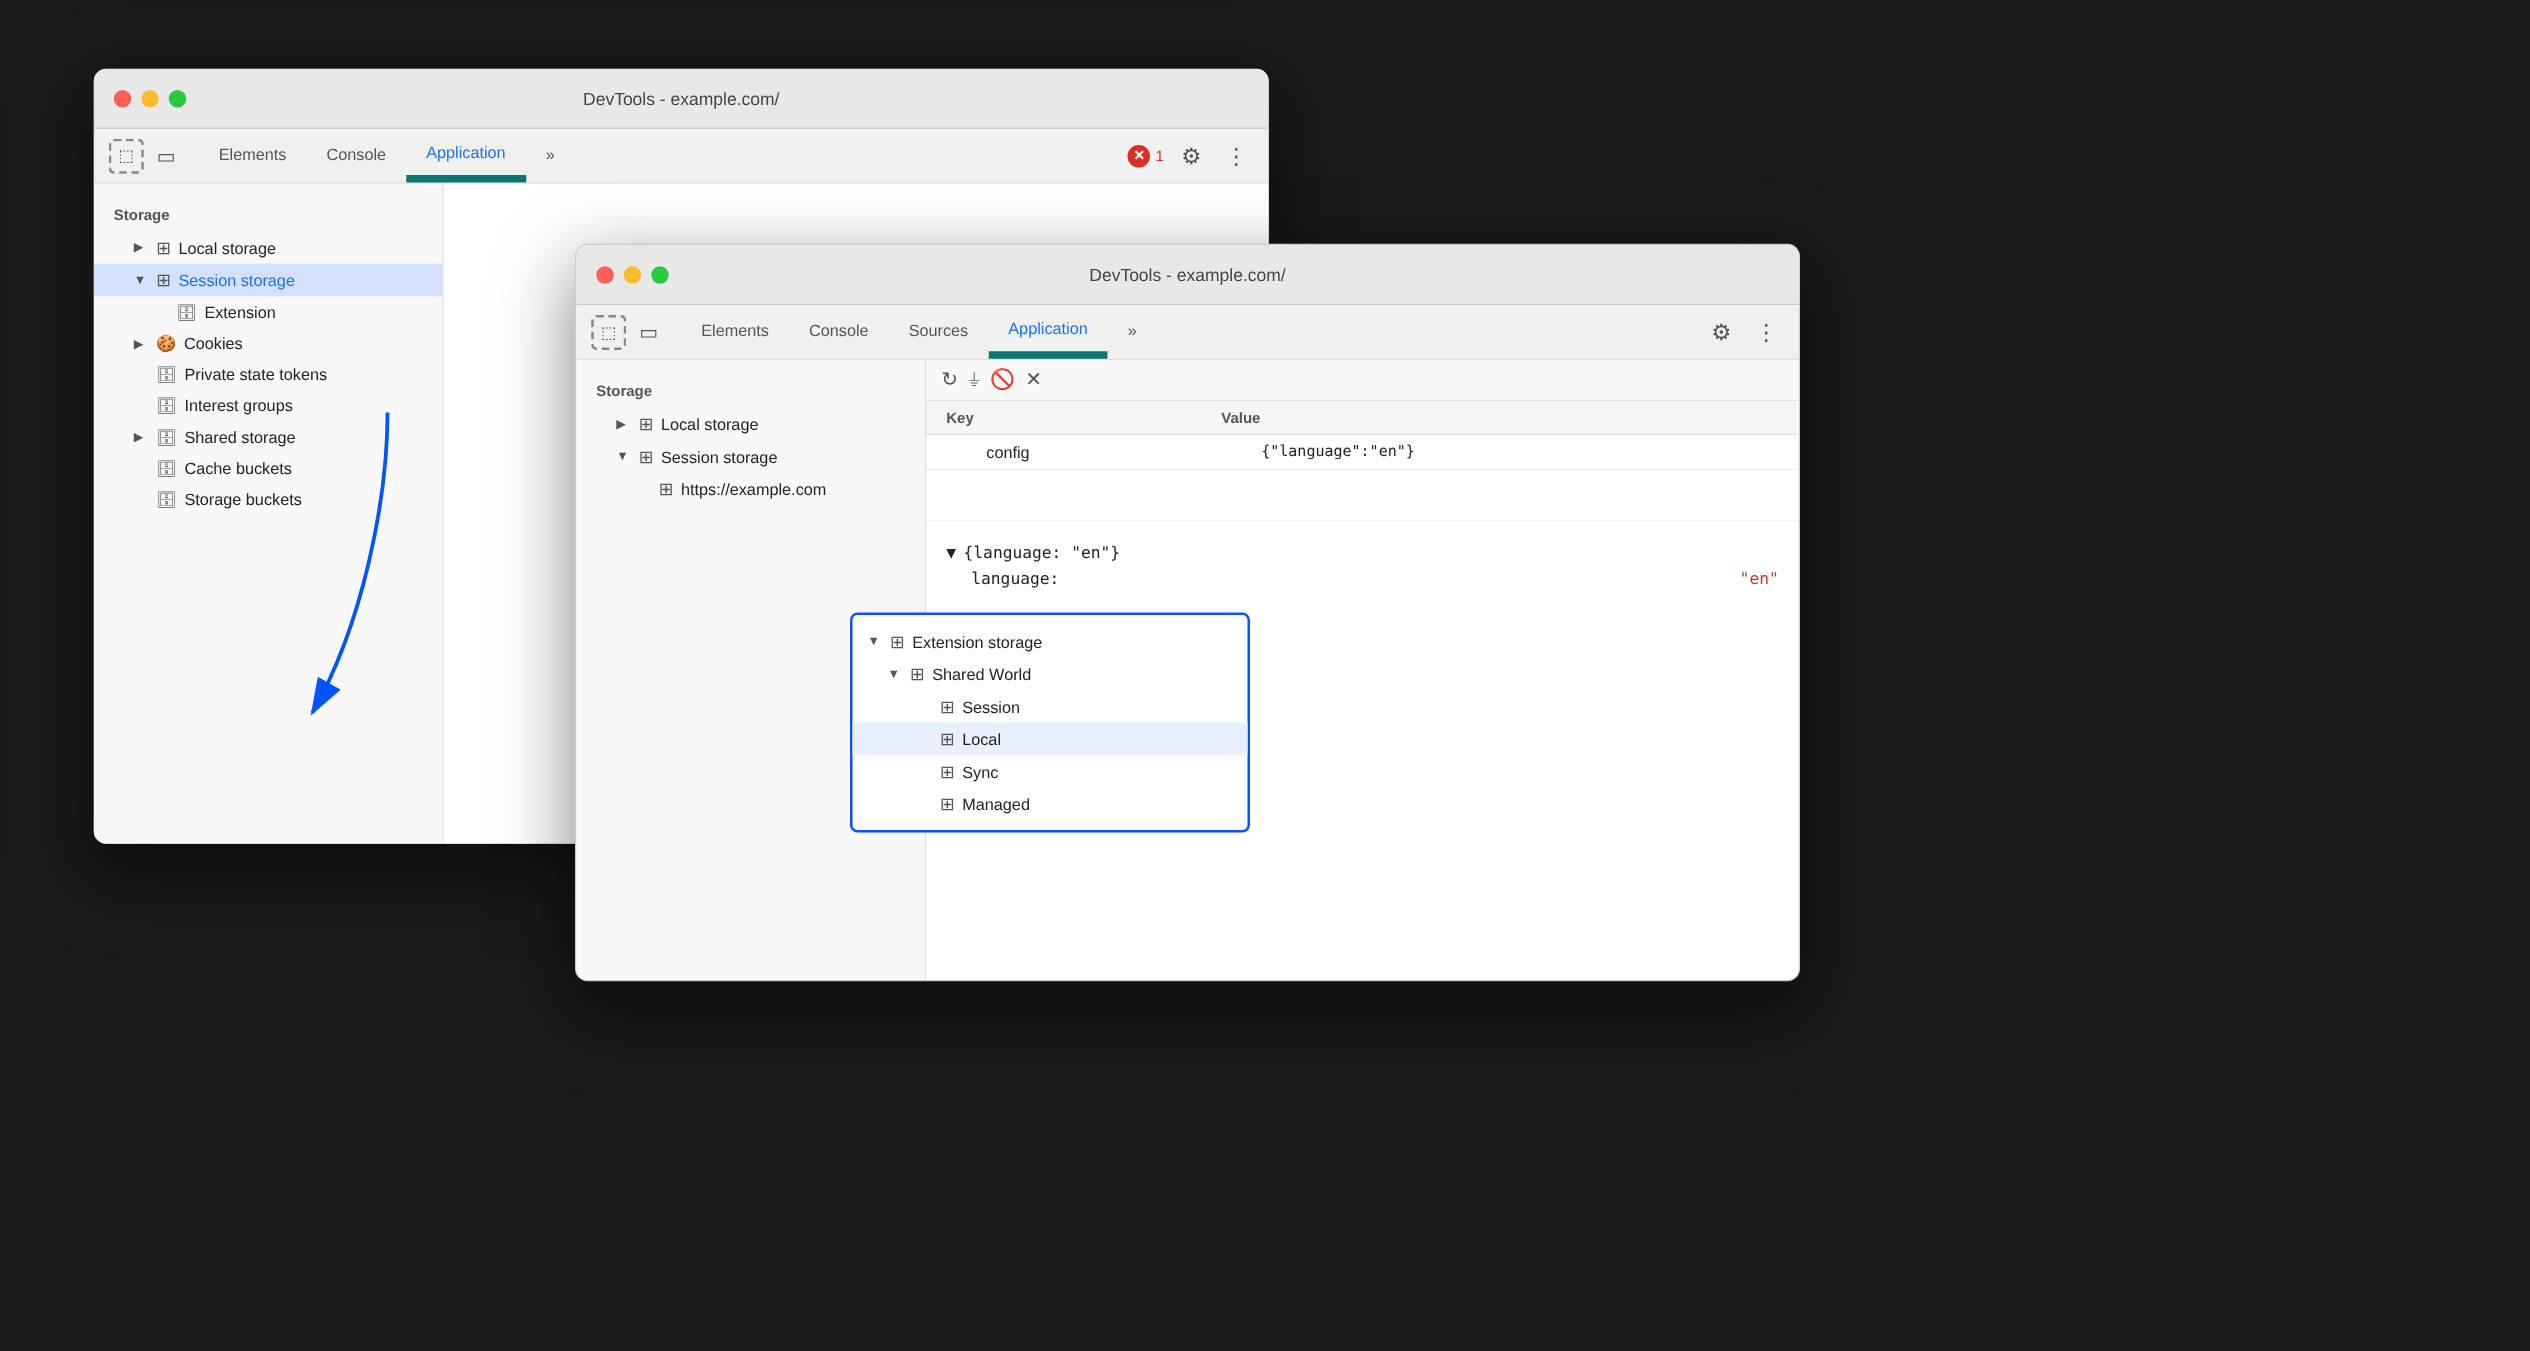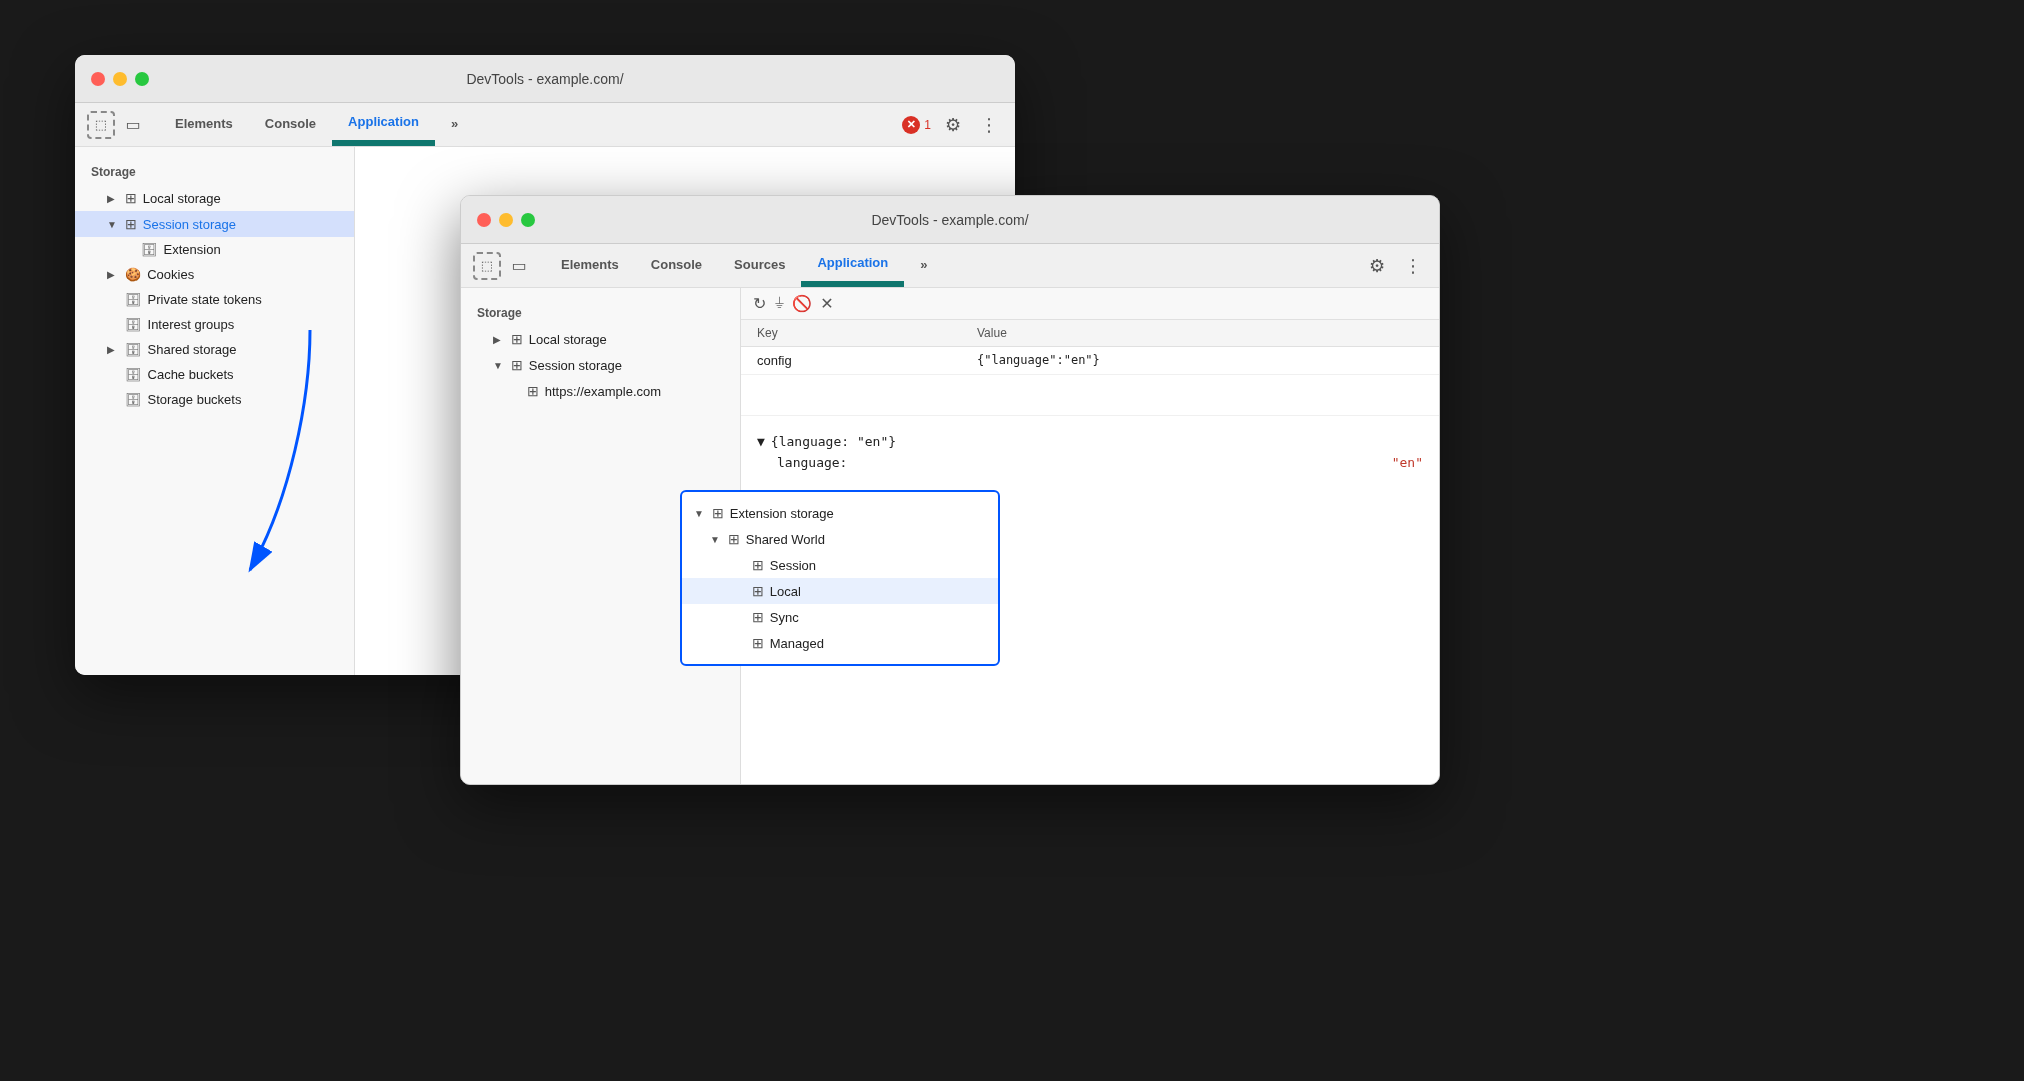--- a/index.html
+++ b/index.html
@@ -76,21 +76,20 @@
       font-size: 16px;
       color: #555;
     }
 
     .toolbar-tabs {
       display: flex;
       align-items: center;
       gap: 0;
       margin-left: 8px;
       height: 100%;
-      font-weight: bold;
     }
 
     .tab {
       padding: 0 16px;
       height: 100%;
       display: flex;
       align-items: center;
       font-size: 13px;
       color: #555;
       cursor: pointer;
@@ -270,35 +269,35 @@
       outline: none;
       color: #222;
     }
 
     .table-header {
       display: flex;
       background: #f5f5f5;
       border-bottom: 1px solid #e0e0e0;
       padding: 6px 16px;
       font-size: 12px;
-      font-weight: 400;
+      font-weight: 700;
       color: #555;
     }
 
     .col-key { width: 220px; }
     .col-value { flex: 1; }
 
     .table-row {
       display: flex;
       padding: 6px 16px;
       font-size: 13px;
       border-bottom: 1px solid #f0f0f0;
     }
 
-    .table-row .col-key { color: #222; }
+    .table-row .col-key { color: #222; margin-left: 32px; }
     .table-row .col-value { color: #222; font-family: monospace; font-size: 12px; }
 
     .expand-row {
       display: flex;
       align-items: center;
       gap: 6px;
       line-height: 1.6;
     }
 
     .expand-key { color: #222; }

